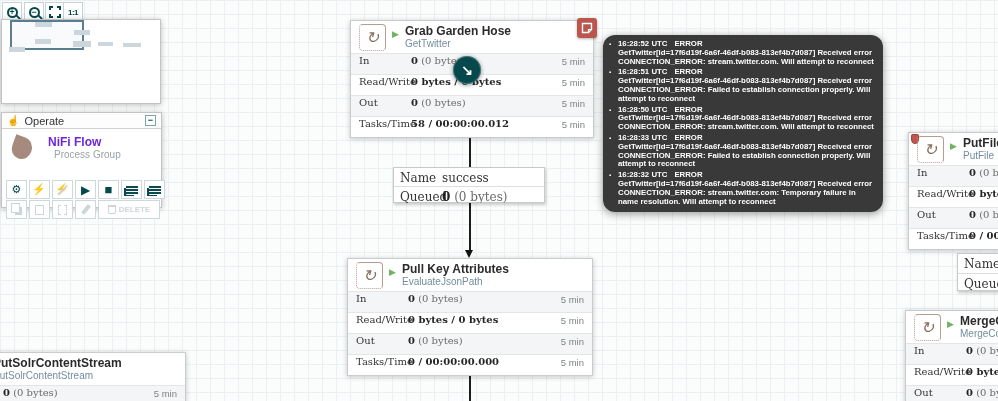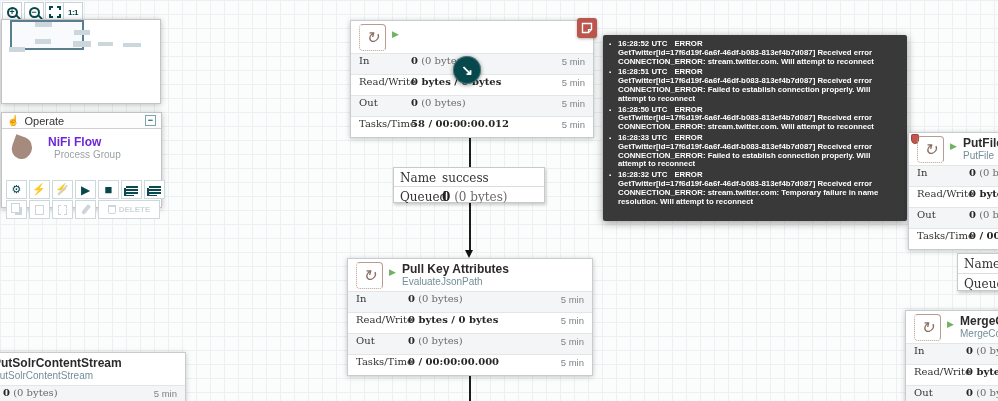--- a/index.html
+++ b/index.html
@@ -84,22 +84,22 @@
   .clrow { position:relative; height:17.5px; white-space:nowrap; overflow:hidden; }
   .clrow + .clrow { border-top:1px solid #ddd; }
   .cllab { position:absolute; left:6px; top:3px; font-family:"DejaVu Serif",serif; color:#333; }
   .clval { position:absolute; left:48px; top:3px; font-family:"DejaVu Serif",serif; color:#333; }
   .clval b { color:#222; }
   .clextra { color:#6b6b6b; }
 
   
   .bulletin { position:absolute; left:577px; top:18px; width:20px; height:20px; background:#ba564c; border-radius:3px;
               display:flex; align-items:center; justify-content:center; box-shadow:0 1px 3px rgba(0,0,0,.3); }
-  #tooltip { position:absolute; left:603px; top:35px; width:304px; background:rgba(46,46,46,.95); color:#fff;
-             padding:5px 7px 13px 6px; border-radius:2px; box-shadow:0 2px 8px rgba(0,0,0,.4);
+  #tooltip { position:absolute; left:603px; top:35px; width:280px; background:rgba(46,46,46,.95); color:#fff;
+             padding:5px 7px 4px 6px; border-radius:12px; box-shadow:0 2px 8px rgba(0,0,0,.4);
              font:bold 7.8px/8.8px "Liberation Sans",sans-serif; }
   .bitem { display:flex; margin-bottom:2px; }
   .bullet { width:9px; font-size:6px; line-height:9px; color:#fff; }
   .btext { flex:1; }
   .blevel { margin-left:7px; }
 
   
   .dragcursor { position:absolute; left:453px; top:56px; width:28px; height:28px; border-radius:50%;
                 background:#07484d; color:#fff; display:flex; align-items:center; justify-content:center;
                 font-size:14px; font-weight:bold; box-shadow:0 1px 4px rgba(0,0,0,.45), inset 0 0 0 1px rgba(255,255,255,.25); }
@@ -198,20 +198,24 @@
   <div class="connline" style="left:469px;top:108px;height:142px"></div>
   <div class="arrowhead" style="left:465px;top:250px"></div>
   <div class="connline" style="left:469px;top:346px;height:55px"></div>
 
   <div class="proc" style="left:350px;top:20px;width:244px">
     <div class="phead">
       <span class="stamp">
           <i>↻</i>
         </span>
       <span class="pstate">▶</span>
+      <div class="ptitles">
+        <div class="pname">Grab Garden Hose</div>
+        <div class="ptype">GetTwitter</div>
+      </div>
     </div>
     <div class="prow odd">
       <span class="plabel">In</span>
       <span class="pvalwrap"><b class="pval">0</b> <span class="pextra">(0 bytes)</span></span>
       <span class="pwin">5 min</span>
     </div>
     <div class="prow">
       <span class="plabel">Read/Write</span>
       <span class="pvalwrap"><b class="pval">0 bytes / 0 bytes</b> <span class="pextra"></span></span>
       <span class="pwin">5 min</span>

